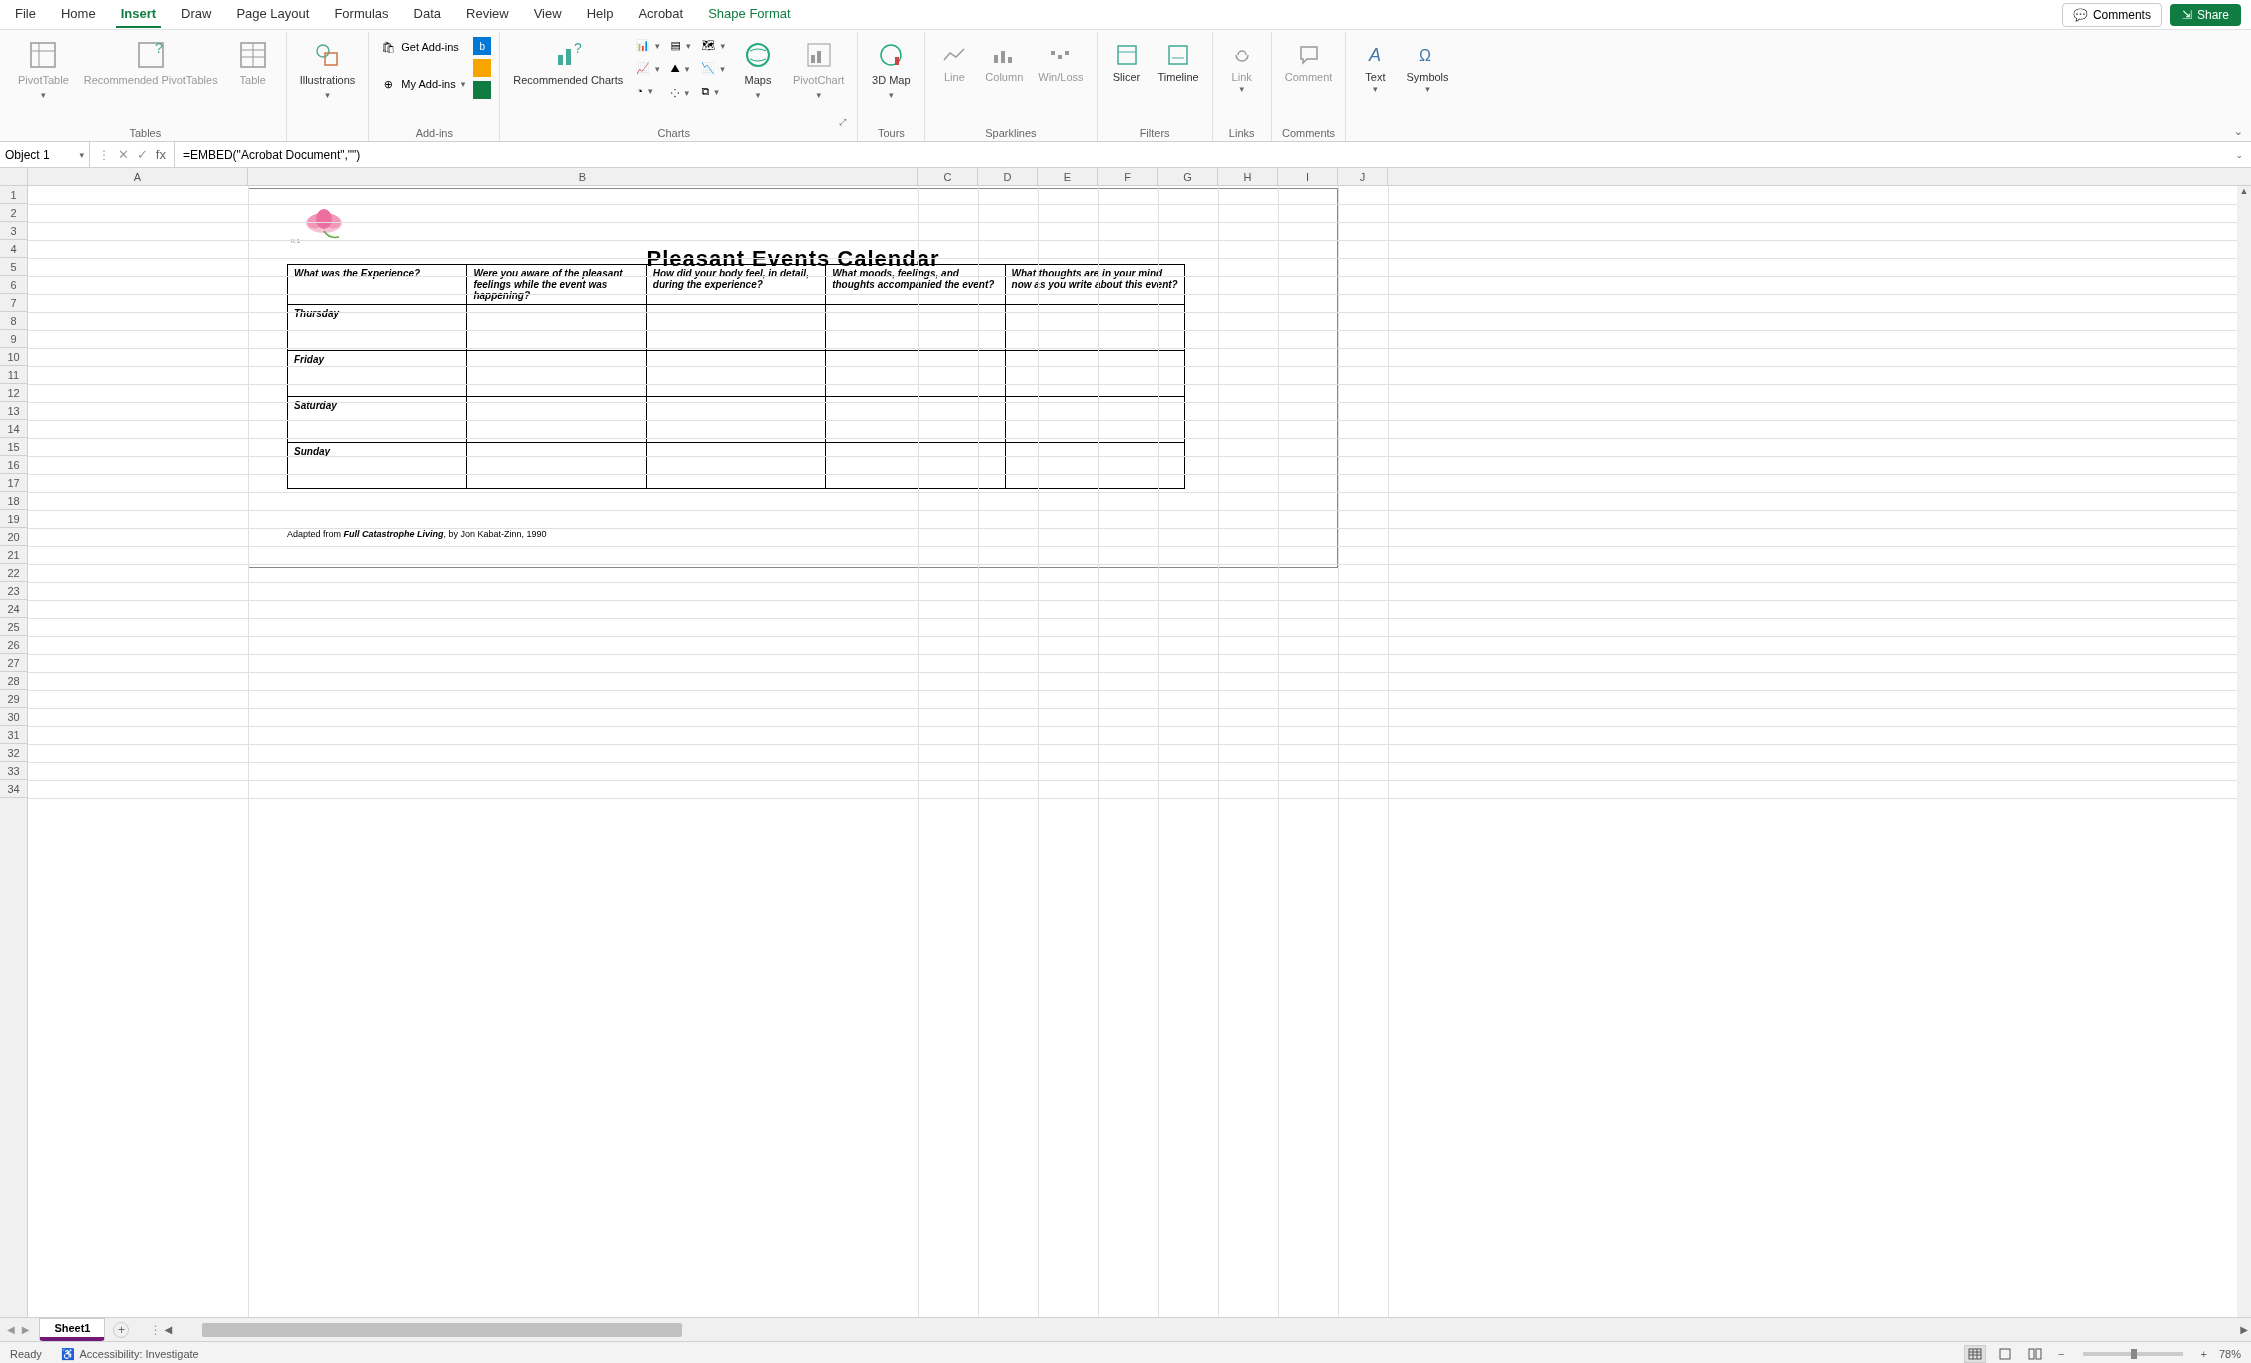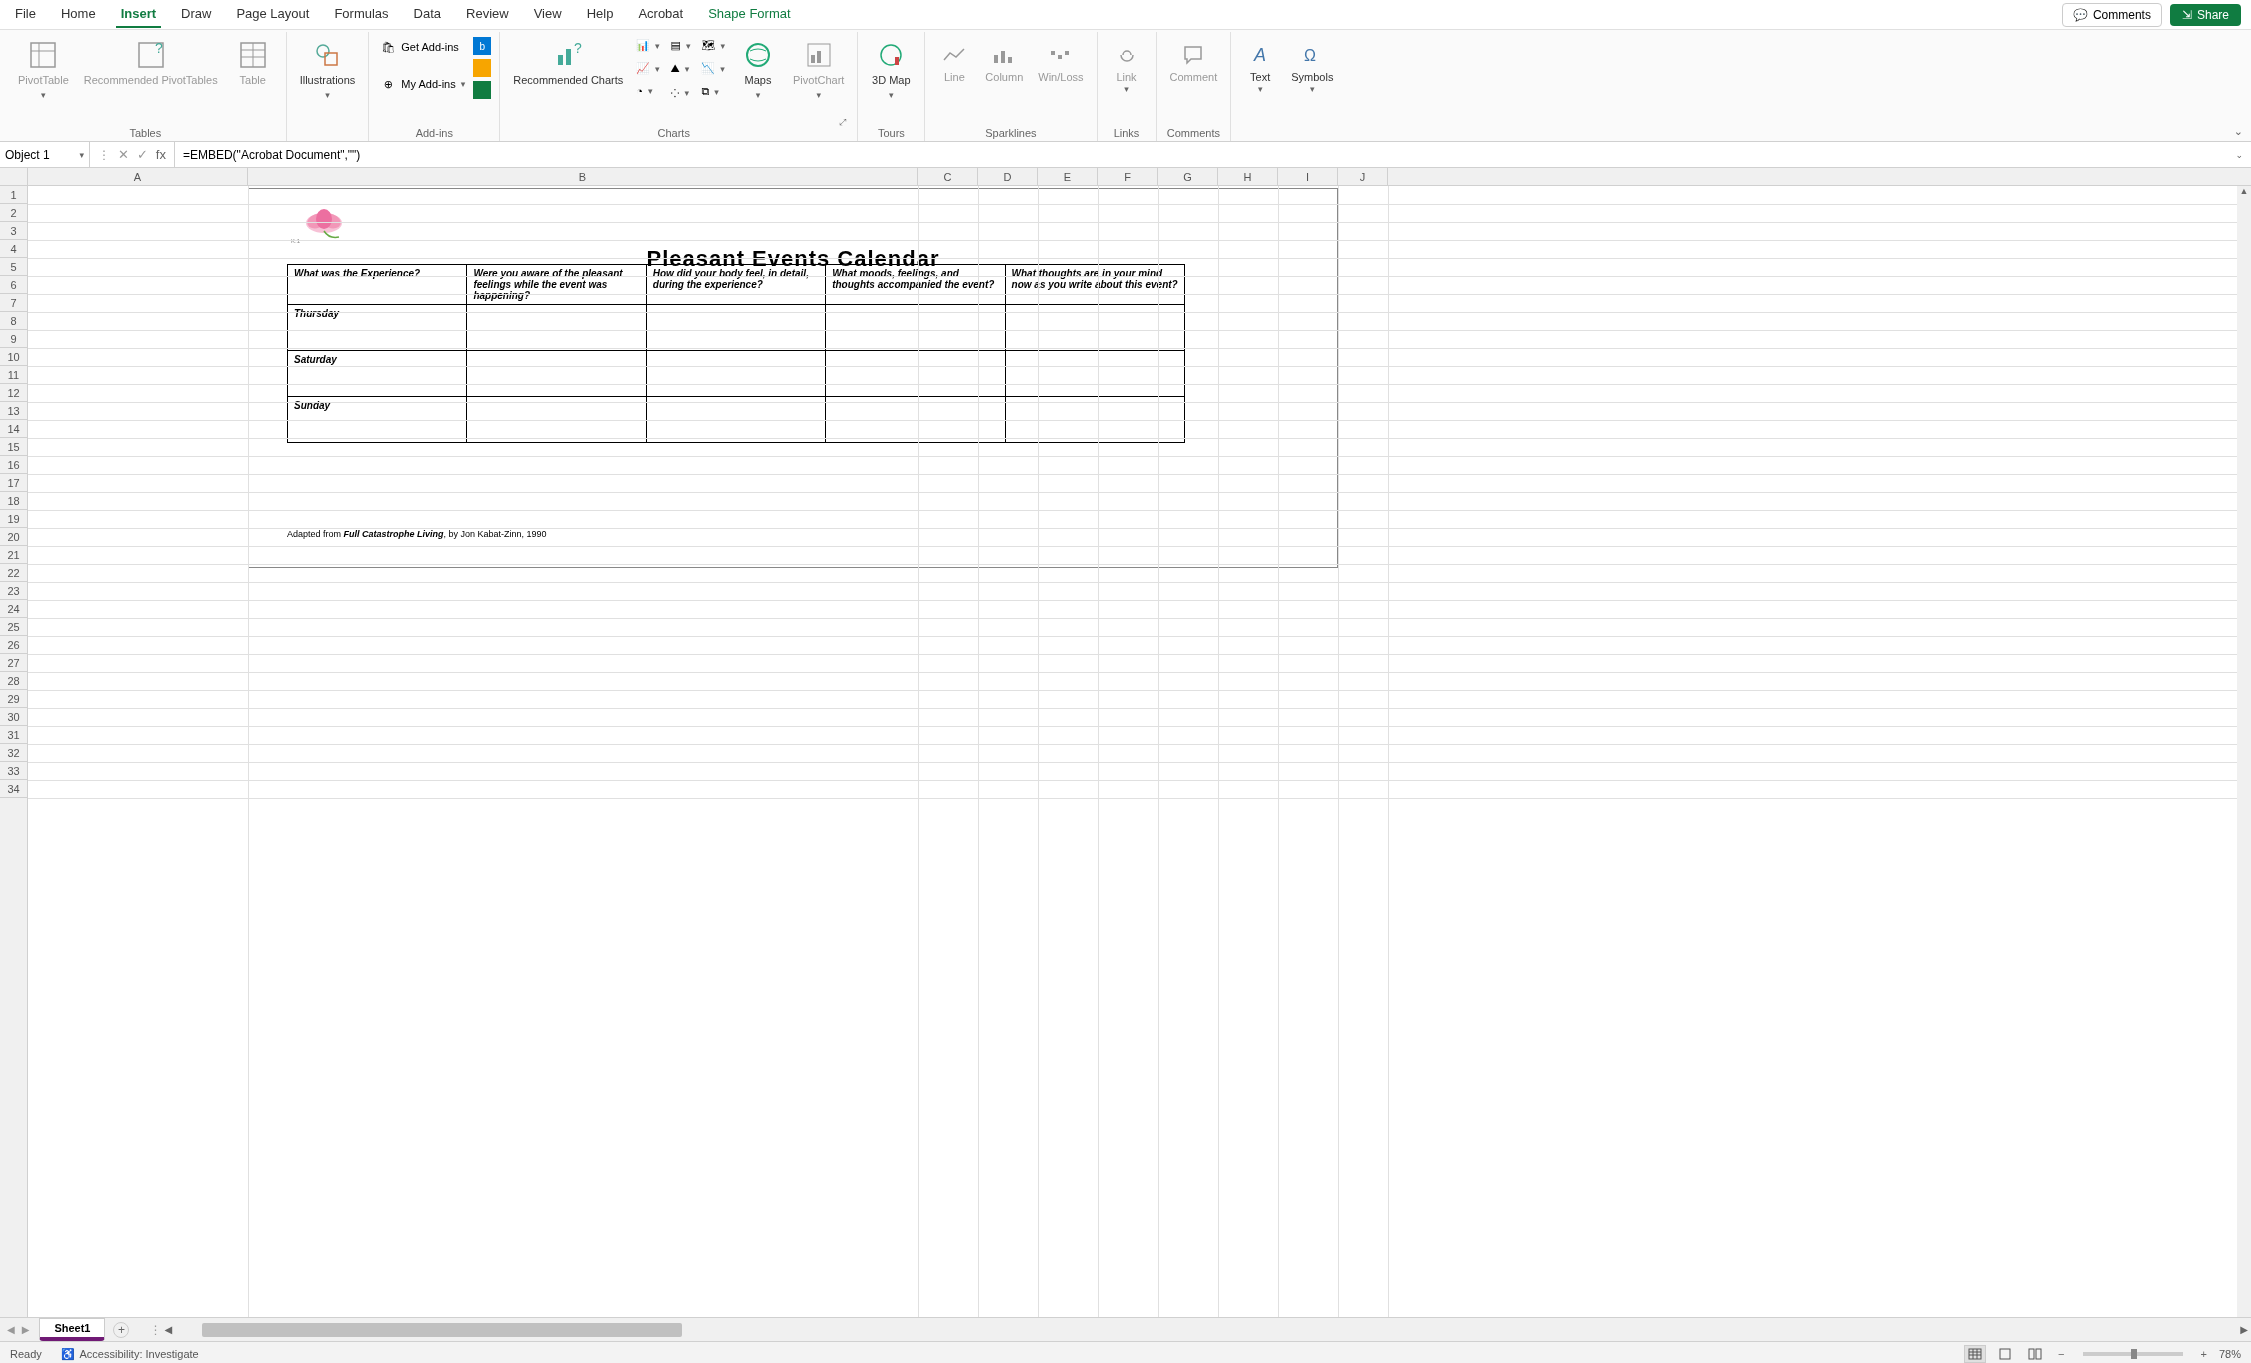--- a/index.html
+++ b/index.html
@@ -329,20 +329,43 @@
               <rect x="9" y="10" width="4" height="4" fill="#999"></rect>
               <rect x="16" y="6" width="4" height="4" fill="#999"></rect>
             </svg>
           </div>
         <div class="ribbon-btn-label disabled">Win/Loss</div>
       </div>
     </div>
     <div class="ribbon-group-label">Sparklines</div>
   </div>
 
+  <div class="ribbon-group">
+    <div class="ribbon-group-content">
+      <div class="ribbon-btn">
+        <div class="ribbon-btn-icon">
+            <svg width="24" height="24">
+              <rect x="3" y="3" width="18" height="18" fill="none" stroke="#4a9" stroke-width="1.5"></rect>
+              <line x1="3" y1="9" x2="21" y2="9" stroke="#4a9"></line>
+            </svg>
+          </div>
+        <div class="ribbon-btn-label">Slicer</div>
+      </div>
+      <div class="ribbon-btn">
+        <div class="ribbon-btn-icon">
+            <svg width="24" height="24">
+              <rect x="3" y="3" width="18" height="18" fill="none" stroke="#4a9" stroke-width="1.5"></rect>
+              <line x1="6" y1="15" x2="18" y2="15" stroke="#4a9"></line>
+            </svg>
+          </div>
+        <div class="ribbon-btn-label">Timeline</div>
+      </div>
+    </div>
+    <div class="ribbon-group-label">Filters</div>
+  </div>
 
   <div class="ribbon-group">
     <div class="ribbon-group-content">
       <div class="ribbon-btn">
         <div class="ribbon-btn-icon">
             <svg width="24" height="24">
               <path d="M8 12 a4 4 0 0 1 8 0 M6 12 a6 6 0 0 0 12 0" fill="none" stroke="#999" stroke-width="1.5"></path>
             </svg>
           </div>
         <div class="ribbon-btn-label disabled">Link</div>
@@ -481,20 +504,27 @@
           <tbody>
               <tr>
             <th style="width:18%;">What was the Experience?</th>
             <th style="width:18%;"><span>Were you aware of the pleasant feelings while the event was happening?</span></th>
             <th style="width:18%;">How did your body feel, in detail, during the experience?</th>
             <th style="width:18%;">What moods, feelings, and thoughts accompanied the event?</th>
             <th style="width:18%;">What thoughts are in your mind now as you write about this event?</th>
           </tr>
           <tr class="day-row">
                 <td>Thursday</td>
+                <td></td>
+                <td></td>
+                <td></td>
+                <td></td>
+              </tr>
+          <tr class="day-row">
+                <td>Friday</td>
                 <td></td>
                 <td></td>
                 <td></td>
                 <td></td>
               </tr>
           <tr class="day-row">
                 <td>Saturday</td>
                 <td></td>
                 <td></td>
                 <td></td>

